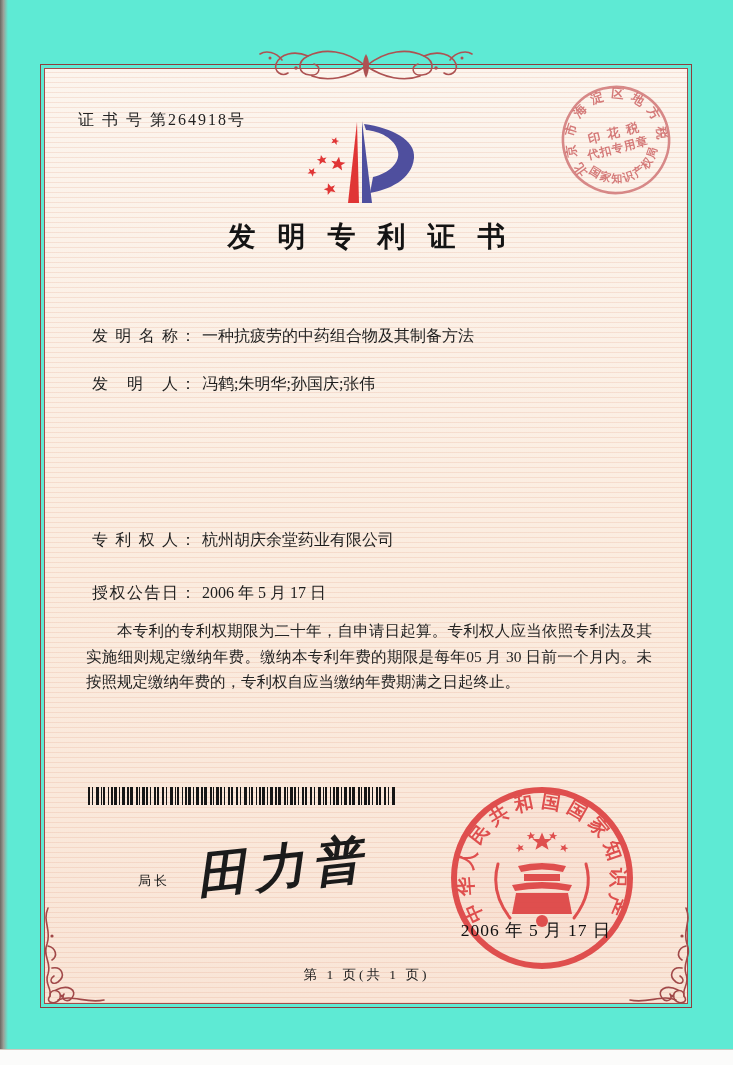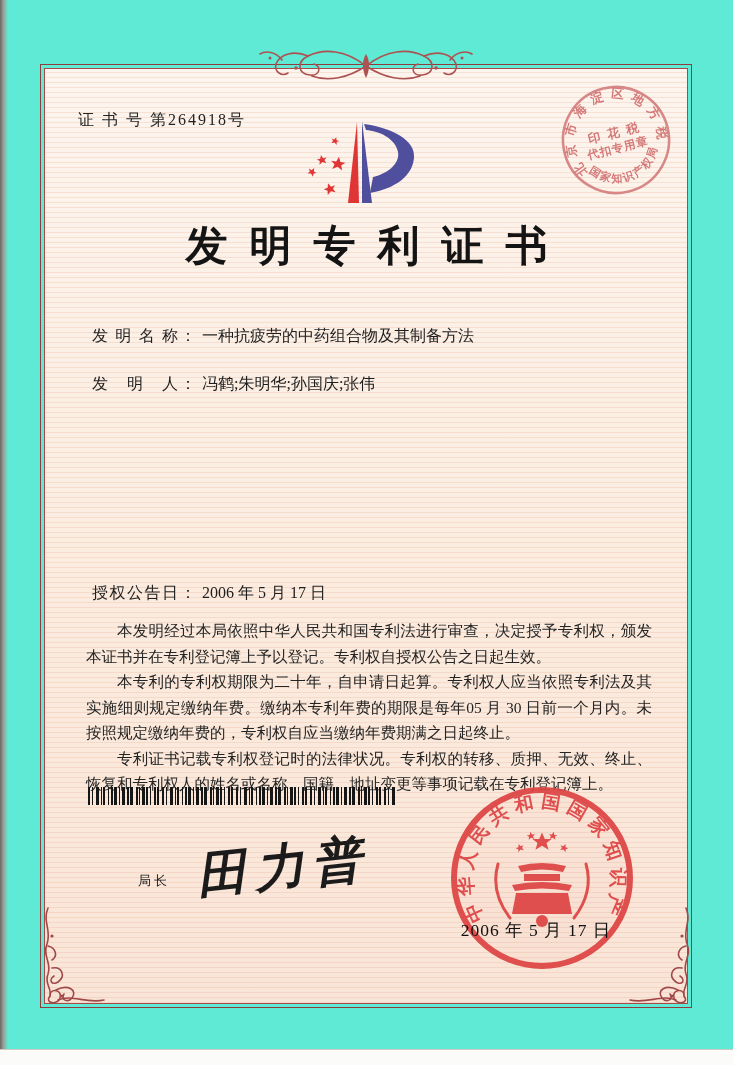--- a/index.html
+++ b/index.html
@@ -14,21 +14,21 @@
           repeating-linear-gradient(0deg, rgba(224,148,120,0.20) 0px, rgba(224,148,120,0.20) 1px, rgba(255,255,255,0) 1px, rgba(255,255,255,0) 5px),
           linear-gradient(180deg,#fcf5ee 0%,#fbecdf 55%,#f9e5d7 100%);}
   .orn{position:absolute;pointer-events:none;}
   .cert-no{position:absolute;left:78px;top:110px;font-size:16px;letter-spacing:2px;color:#232323;}
   .tax-stamp{position:absolute;left:556px;top:80px;width:120px;height:120px;transform:rotate(-14deg);opacity:.88;}
   .stamp-arc{font-size:12.5px;letter-spacing:6.8px;fill:#cf6a6a;font-weight:bold;}
   .stamp-arc-b{font-size:11px;letter-spacing:1.6px;fill:#cf6a6a;font-weight:bold;}
   .stamp-line1{font-size:12.5px;letter-spacing:2px;fill:#cf6a6a;font-weight:bold;text-anchor:middle;}
   .stamp-line2{font-size:11.5px;letter-spacing:1px;fill:#cf6a6a;font-weight:bold;text-anchor:middle;}
   .logo{position:absolute;left:282px;top:100px;width:160px;height:108px;}
-  .title{position:absolute;left:0;top:218px;width:733px;text-align:center;font-size:42px;font-weight:bold;
+  .title{position:absolute;left:0;top:218px;width:733px;text-align:center;font-size:28px;font-weight:bold;
          letter-spacing:22px;text-indent:22px;color:#141414;}
   .field{position:absolute;left:92px;font-size:16px;white-space:nowrap;}
   .flabel{display:inline-block;width:86px;text-align:justify;text-align-last:justify;vertical-align:bottom;}
   .fcolon{margin:0 6px 0 2px;}
   .paras{position:absolute;left:86px;top:618px;width:566px;font-size:15.5px;line-height:25.5px;
          text-align:justify;color:#242424;}
   .paras p{margin:0;text-indent:2em;}
   .barcode{position:absolute;left:88px;top:787px;width:308px;height:18px;}
   .director{position:absolute;left:138px;top:872px;font-size:13px;letter-spacing:3px;color:#1a1a1a;}
   .signature{position:absolute;left:196px;top:834px;font-size:50px;font-weight:bold;font-style:italic;
@@ -117,28 +117,29 @@
   </svg>
 
   <div class="title">发明专利证书</div>
 
   <div class="field" style="top:326px;">
     <span class="flabel">发明名称</span><span class="fcolon">：</span><span>一种抗疲劳的中药组合物及其制备方法</span>
   </div>
   <div class="field" style="top:374px;">
     <span class="flabel">发明人</span><span class="fcolon">：</span><span>冯鹤;朱明华;孙国庆;张伟</span>
   </div>
+  <div class="field" style="top:530px;">
+    <span class="flabel">专利权人</span><span class="fcolon">：</span><span>杭州胡庆余堂药业有限公司</span>
+  </div>
   <div class="field" style="top:583px;font-family:Liberation Serif, serif;">
     <span class="flabel">授权公告日</span><span class="fcolon">：</span><span>2006 年 5 月 17 日</span>
   </div>
 
   <div class="paras">
-    <p>本发明经过本局依照中华人民共和国专利法进行审查，决定授予专利权，颁发本证书并在专利登记簿上予以登记。专利权自授权公告之日起生效。</p>
     <p>本专利的专利权期限为二十年，自申请日起算。专利权人应当依照专利法及其实施细则规定缴纳年费。缴纳本专利年费的期限是每年05 月 30 日前一个月内。未按照规定缴纳年费的，专利权自应当缴纳年费期满之日起终止。</p>
-    <p>专利证书记载专利权登记时的法律状况。专利权的转移、质押、无效、终止、恢复和专利权人的姓名或名称、国籍、地址变更等事项记载在专利登记簿上。</p>
   </div>
 
   <svg class="barcode" viewBox="0 0 308 18" preserveAspectRatio="none">
     <line x1="0" y1="9" x2="308" y2="9" stroke="#161616" stroke-width="18" stroke-dasharray="2 2 1 3 3 2 1 1 2 3 1 2 2 1 3 2 1 2 3"></line>
   </svg>
 
   <div class="director">局长</div>
   <div class="signature">田力普</div>
 
   <svg class="seal" viewBox="0 0 192 192">
@@ -157,16 +158,17 @@
       <path d="M78,92 L114,92 L114,99 L78,99 Z"></path>
       <path d="M66,103 Q96,97 126,103 L123,109 Q96,104 69,109 Z"></path>
       <path d="M70,111 L122,111 L126,132 L66,132 Z"></path>
       <circle cx="96" cy="139" r="6"></circle>
       <path d="M52,82 Q44,110 64,136" fill="none" stroke="#dd4343" stroke-width="3" stroke-linecap="round"></path>
       <path d="M140,82 Q148,110 128,136" fill="none" stroke="#dd4343" stroke-width="3" stroke-linecap="round"></path>
     </g>
   </svg>
   <div class="seal-date">2006 年 5 月 17 日</div>
 
+  <div class="footer">第 1 页(共 1 页)</div>
 
   <div class="edge-left"></div>
   <div class="scan-bottom"></div>
 </div>
 
 </body></html>

